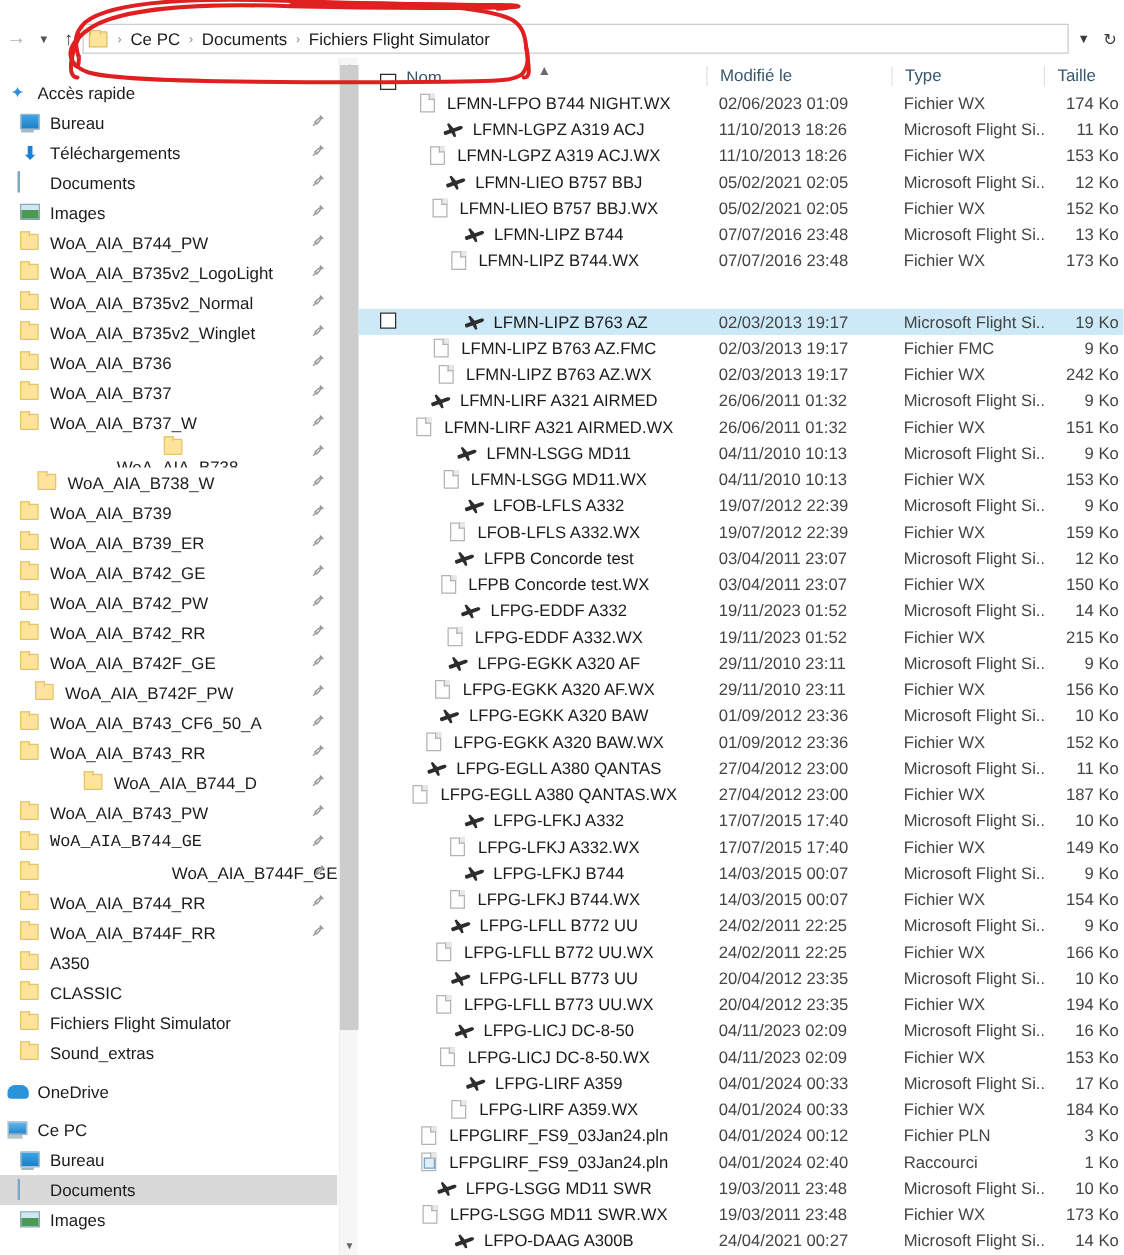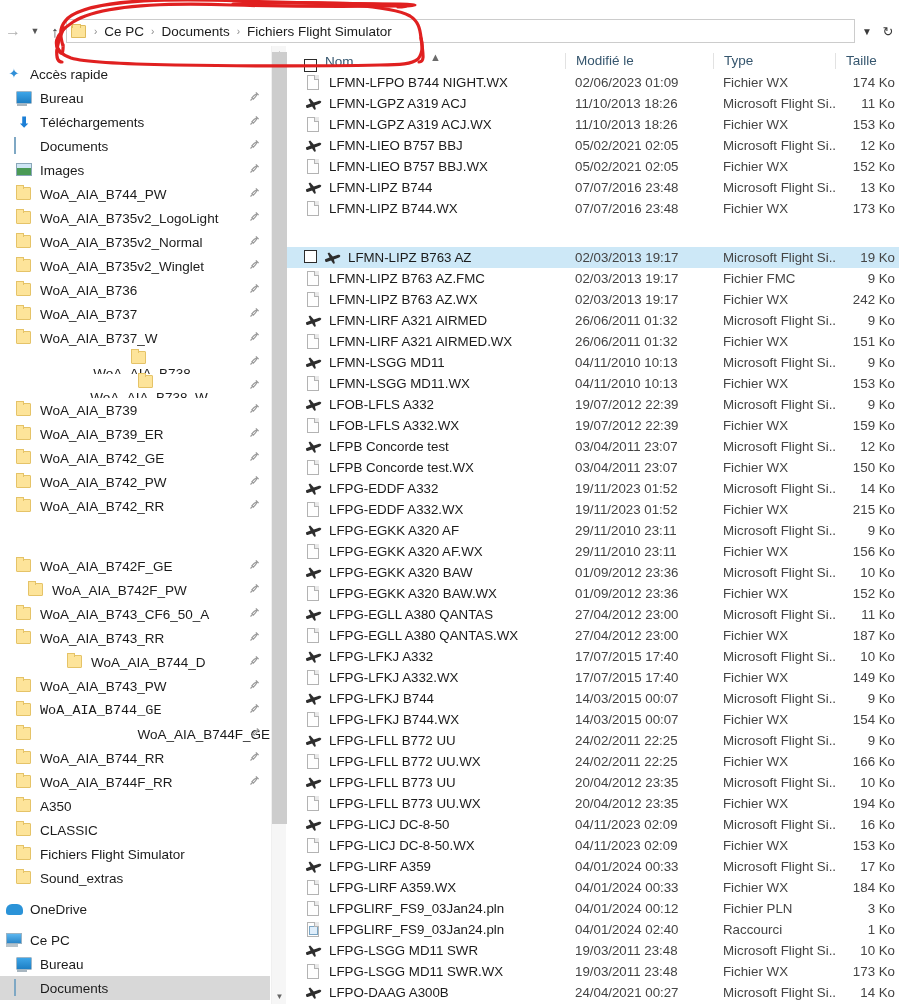--- a/index.html
+++ b/index.html
@@ -106,21 +106,21 @@
     border:1.5px solid #2b2b2b; background:#fff;
   }
   .sort-caret { position:absolute; left:143px; top:-3px; color:#6b6b6b; font-size:11px; }
 
   .rows { position:relative; }
   .frow {
     height: 21px; display:flex; align-items:center; font-size:13.3px; color:#1b1b1b;
     position:relative; white-space:nowrap;
   }
   .frow.sel { background:#cde8f7;margin-top:28px; }
-  .fr-name { width:278px; display:flex; align-items:center; padding-left:17px; }
+  .fr-name { width:278px; display:flex; align-items:center; padding-left:17px;justify-content:center; }
   .fr-date { width:148px; padding-left:10px; color:#444; }
   .fr-type { width:122px; padding-left:10px; color:#444; overflow:hidden; }
   .fr-size { width:64px; padding-right:4px; text-align:right; color:#444; }
 
   .row-chk {
     position:absolute; left:17px; top:3px; width:13px; height:13px;
     border:1.5px solid #2b2b2b; background:#fff; z-index:2;
   }
   .fico { width:20px; height:17px; flex:none; margin-right:5px; position:relative; }
   
@@ -321,21 +321,21 @@
         </span>
         <span class="side-label">WoA_AIA_B738</span>
         <span class="pin" style="font-size: 10px;"><svg width="11" height="11" viewBox="0 0 12 12">
             <g stroke="#9a9a9a" stroke-width="1.3" fill="none">
               <path d="M7.5 1.5 L10.5 4.5"></path>
               <path d="M8.8 2.8 L5.5 5 L3.2 7.3 L4.7 8.8 L7 6.5 L9.2 3.2"></path>
               <path d="M4 8 L1.6 10.4"></path>
             </g>
           </svg></span>
       </div>
-      <div class="side-row" style="padding-left: 28px; flex-direction: column;">
+      <div class="side-row" style="padding-left: 28px;">
         <span class="side-ico">
           <span class="ic-folder" style="display:block;margin:1px 0 0 2px"></span>
         </span>
         <span class="side-label">WoA_AIA_B738_W</span>
         <span class="pin" style="font-size: 10px;"><svg width="11" height="11" viewBox="0 0 12 12">
             <g stroke="#9a9a9a" stroke-width="1.3" fill="none">
               <path d="M7.5 1.5 L10.5 4.5"></path>
               <path d="M8.8 2.8 L5.5 5 L3.2 7.3 L4.7 8.8 L7 6.5 L9.2 3.2"></path>
               <path d="M4 8 L1.6 10.4"></path>
             </g>
@@ -399,21 +399,21 @@
         </span>
         <span class="side-label">WoA_AIA_B742_RR</span>
         <span class="pin" style="font-size: 10px;"><svg width="11" height="11" viewBox="0 0 12 12">
             <g stroke="#9a9a9a" stroke-width="1.3" fill="none">
               <path d="M7.5 1.5 L10.5 4.5"></path>
               <path d="M8.8 2.8 L5.5 5 L3.2 7.3 L4.7 8.8 L7 6.5 L9.2 3.2"></path>
               <path d="M4 8 L1.6 10.4"></path>
             </g>
           </svg></span>
       </div>
-      <div class="side-row" style="padding-left: 14px; margin-top: 36px;">
+      <div class="side-row" style="padding-left: 14px;">
         <span class="side-ico">
           <span class="ic-folder" style="display:block;margin:1px 0 0 2px"></span>
         </span>
         <span class="side-label">WoA_AIA_B742F_GE</span>
         <span class="pin" style="font-size: 10px;"><svg width="11" height="11" viewBox="0 0 12 12">
             <g stroke="#9a9a9a" stroke-width="1.3" fill="none">
               <path d="M7.5 1.5 L10.5 4.5"></path>
               <path d="M8.8 2.8 L5.5 5 L3.2 7.3 L4.7 8.8 L7 6.5 L9.2 3.2"></path>
               <path d="M4 8 L1.6 10.4"></path>
             </g>

